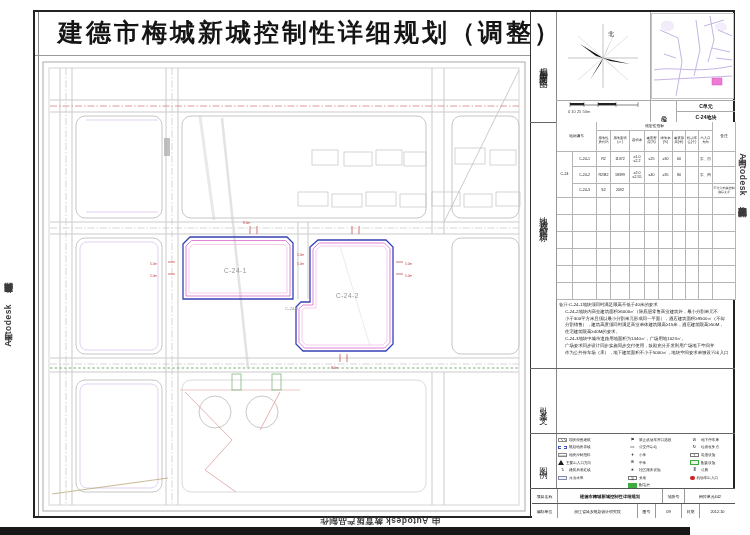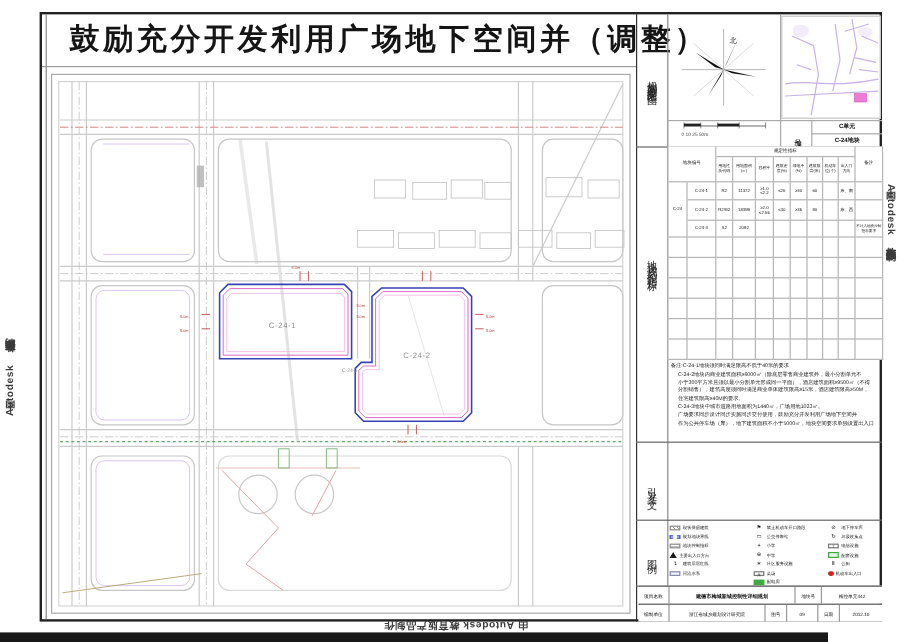--- a/index.html
+++ b/index.html
@@ -123,21 +123,21 @@
     <text x="297" y="265">5.0m</text>
     <text x="405" y="265">5.0m</text>
     <text x="405" y="277">5.0m</text>
     <text x="331" y="369">8.0m</text>
     <text x="243" y="224">8.0m</text>
   </g>
 </svg>
 
 <div class="abs" style="left:33px;top:10px;width:702px;height:508px;border:2px solid #222"></div>
 <div class="vl" style="left:38px;top:12px;height:504px;background:#888"></div>
-<div class="title">鼓励充分开发利用广场地下空间并（调整）</div>
+<div class="title">建德市梅城新城控制性详细规划（调整）</div>
 <div class="hl" style="left:35px;top:55px;width:495px;background:#999"></div>
 
 <div class="vl" style="left:530px;top:10px;height:508px;background:#333"></div>
 <div class="vl" style="left:556px;top:12px;height:476px;background:#888"></div>
 <div class="hl" style="left:530px;top:122px;width:205px"></div>
 <div class="hl" style="left:530px;top:368px;width:205px"></div>
 <div class="hl" style="left:530px;top:433px;width:205px"></div>
 <div class="hl" style="left:530px;top:488px;width:205px"></div>
 <div class="hl" style="left:556px;top:100px;width:179px;background:#aaa"></div>
 <div class="vl" style="left:650px;top:12px;height:110px;background:#aaa"></div>

